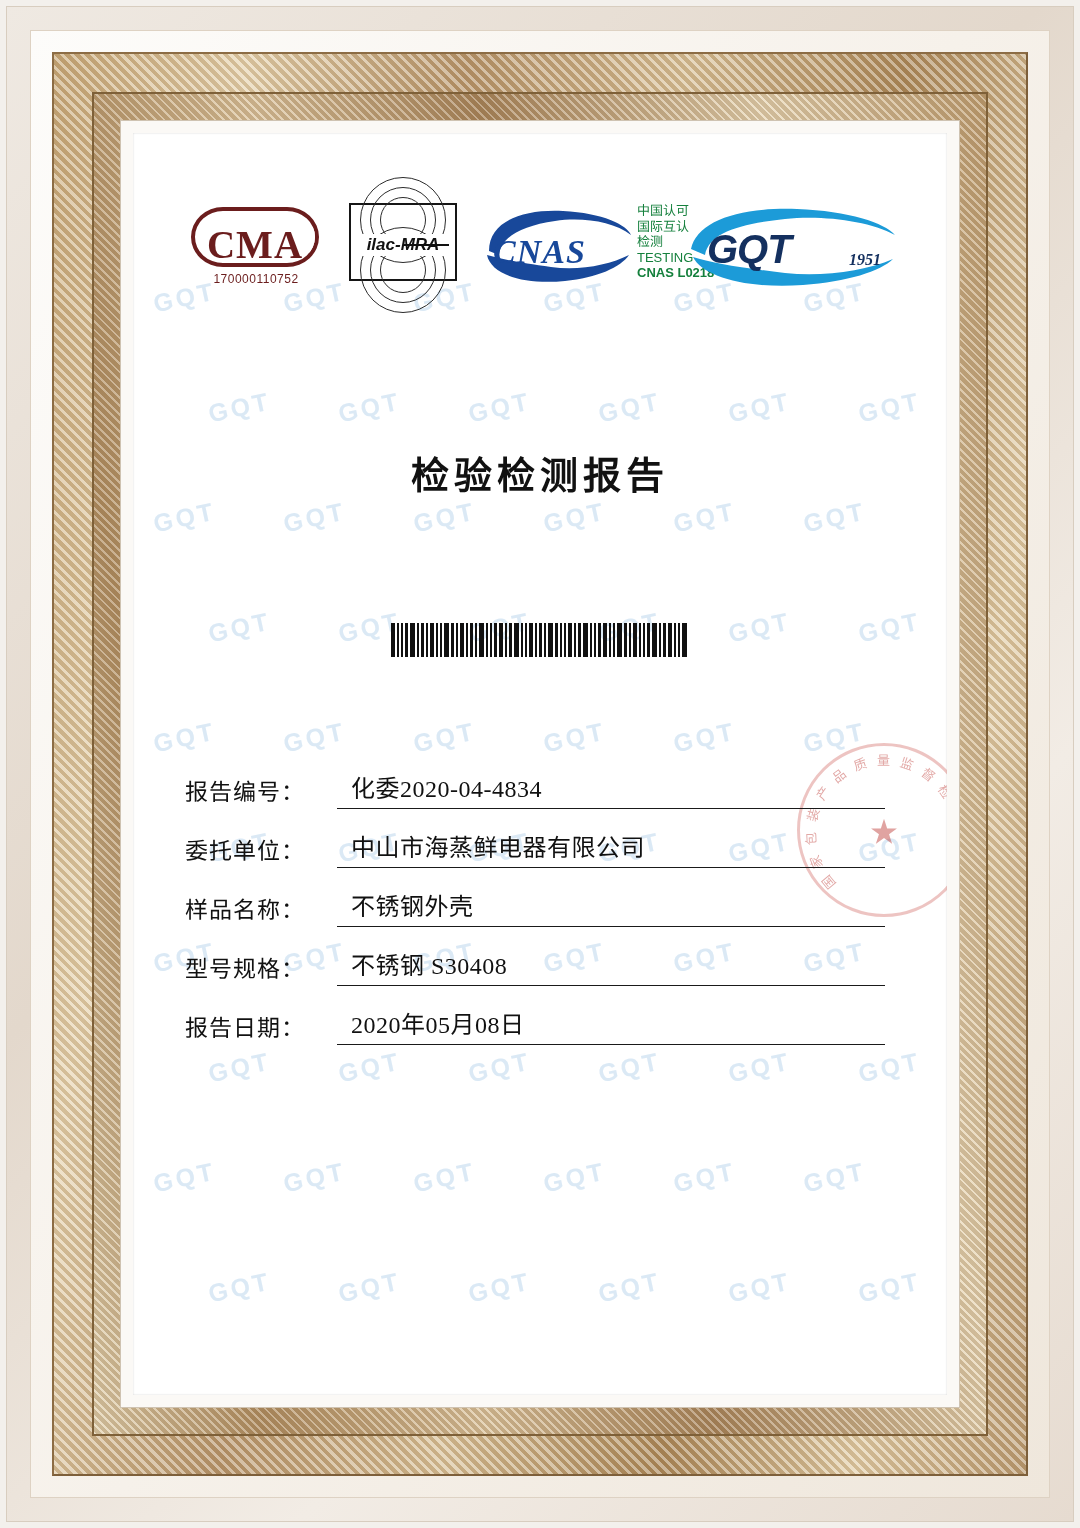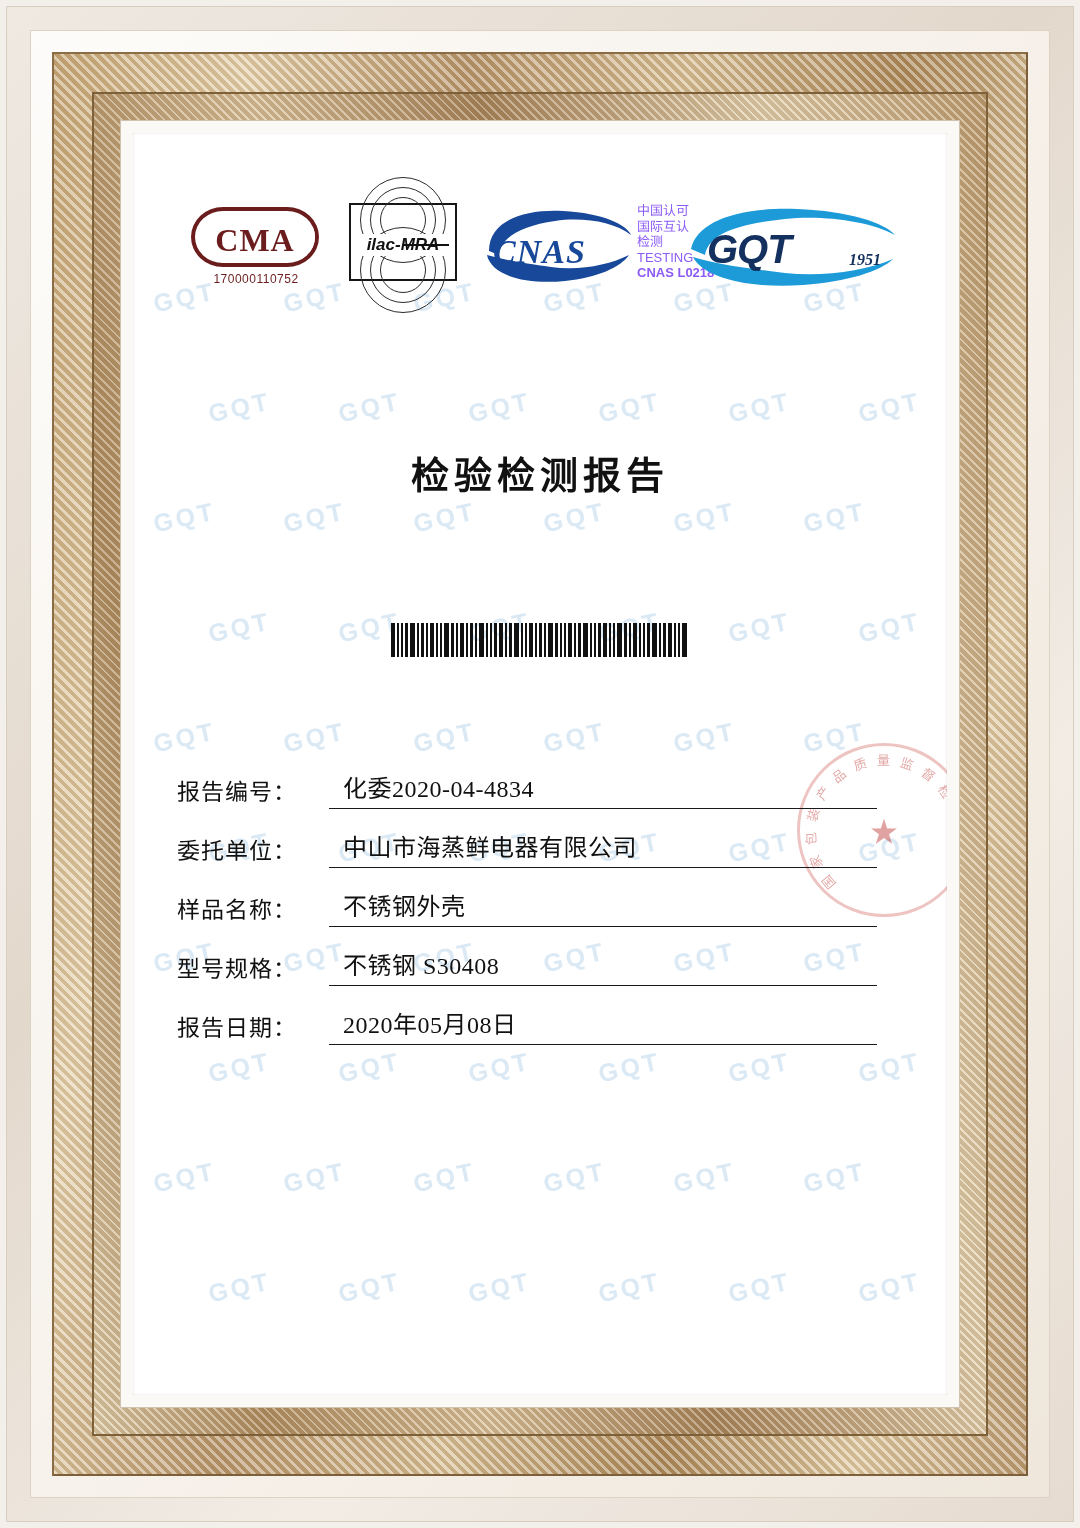--- a/index.html
+++ b/index.html
@@ -127,21 +127,21 @@
     position: absolute;
     right: -5px; top: 16px;
     width: 18px; height: 26px;
     background: #ffffff;
   }
   .cma-text {
     position: absolute;
     left: 0; right: 0; top: 11px;
     font-family: "Liberation Serif", serif;
     font-weight: bold;
-    font-size: 32px;
+    font-size: 39px;
     color: #6b1d1d;
     letter-spacing: 1px;
     text-align: center;
   }
   .cma-num {
     margin-top: 5px;
     font-size: 12px;
     letter-spacing: 0.5px;
     color: #6b1d1d;
     font-family: "Liberation Sans", sans-serif;
@@ -195,21 +195,21 @@
     font-size: 34px;
     color: #18489a;
     letter-spacing: 1px;
   }
   .cnas-cn {
     position: absolute;
     left: 156px; top: 0px;
     font-family: "Liberation Sans", sans-serif;
     font-size: 13px;
     line-height: 15.5px;
-    color: #8b5cf6;
+    color: #15803d;
     white-space: nowrap;
   }
 
   
   .gqt { left: 500px; top: 10px; width: 220px; }
   .gqt-word {
     position: absolute;
     left: 26px; top: 22px;
     font-family: "Liberation Sans", sans-serif;
     font-weight: bold;
@@ -259,21 +259,21 @@
     top: 490px;
     height: 34px;
     display: flex;
     align-items: stretch;
   }
   .barcode span { display: block; background: #111; margin-right: 2px; }
 
   
   .fields {
     position: absolute;
-    left: 44px;
+    left: 52px;
     top: 640px;
     width: 700px;
   }
   .field-row {
     display: flex;
     align-items: flex-end;
     margin-bottom: 23px;
     height: 36px;
   }
   .field-label {

